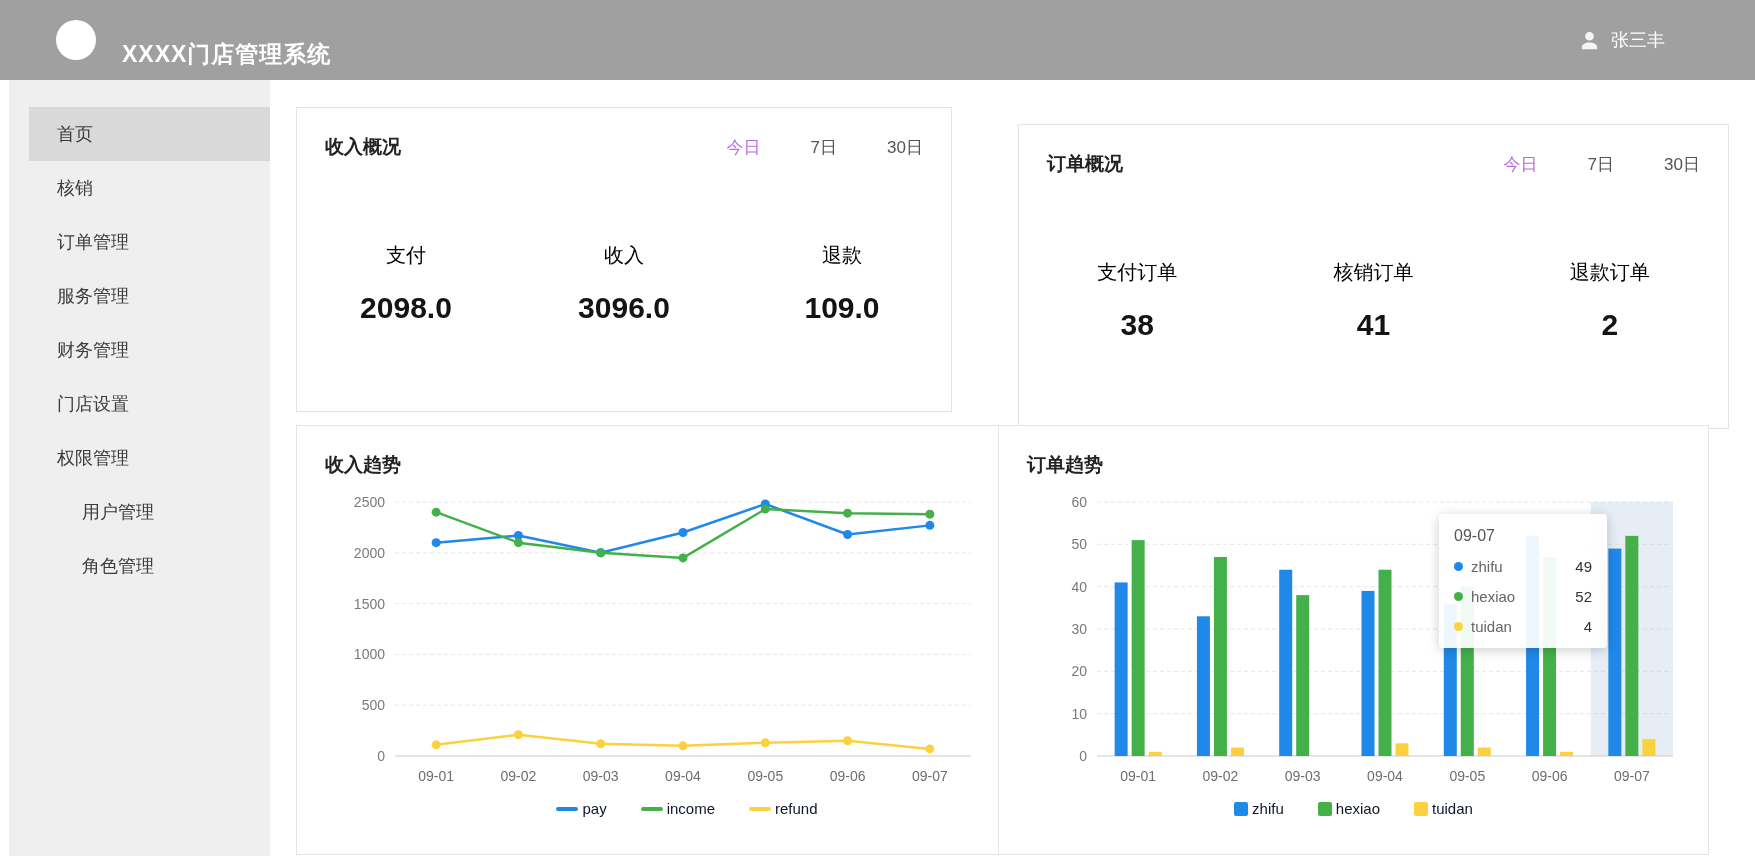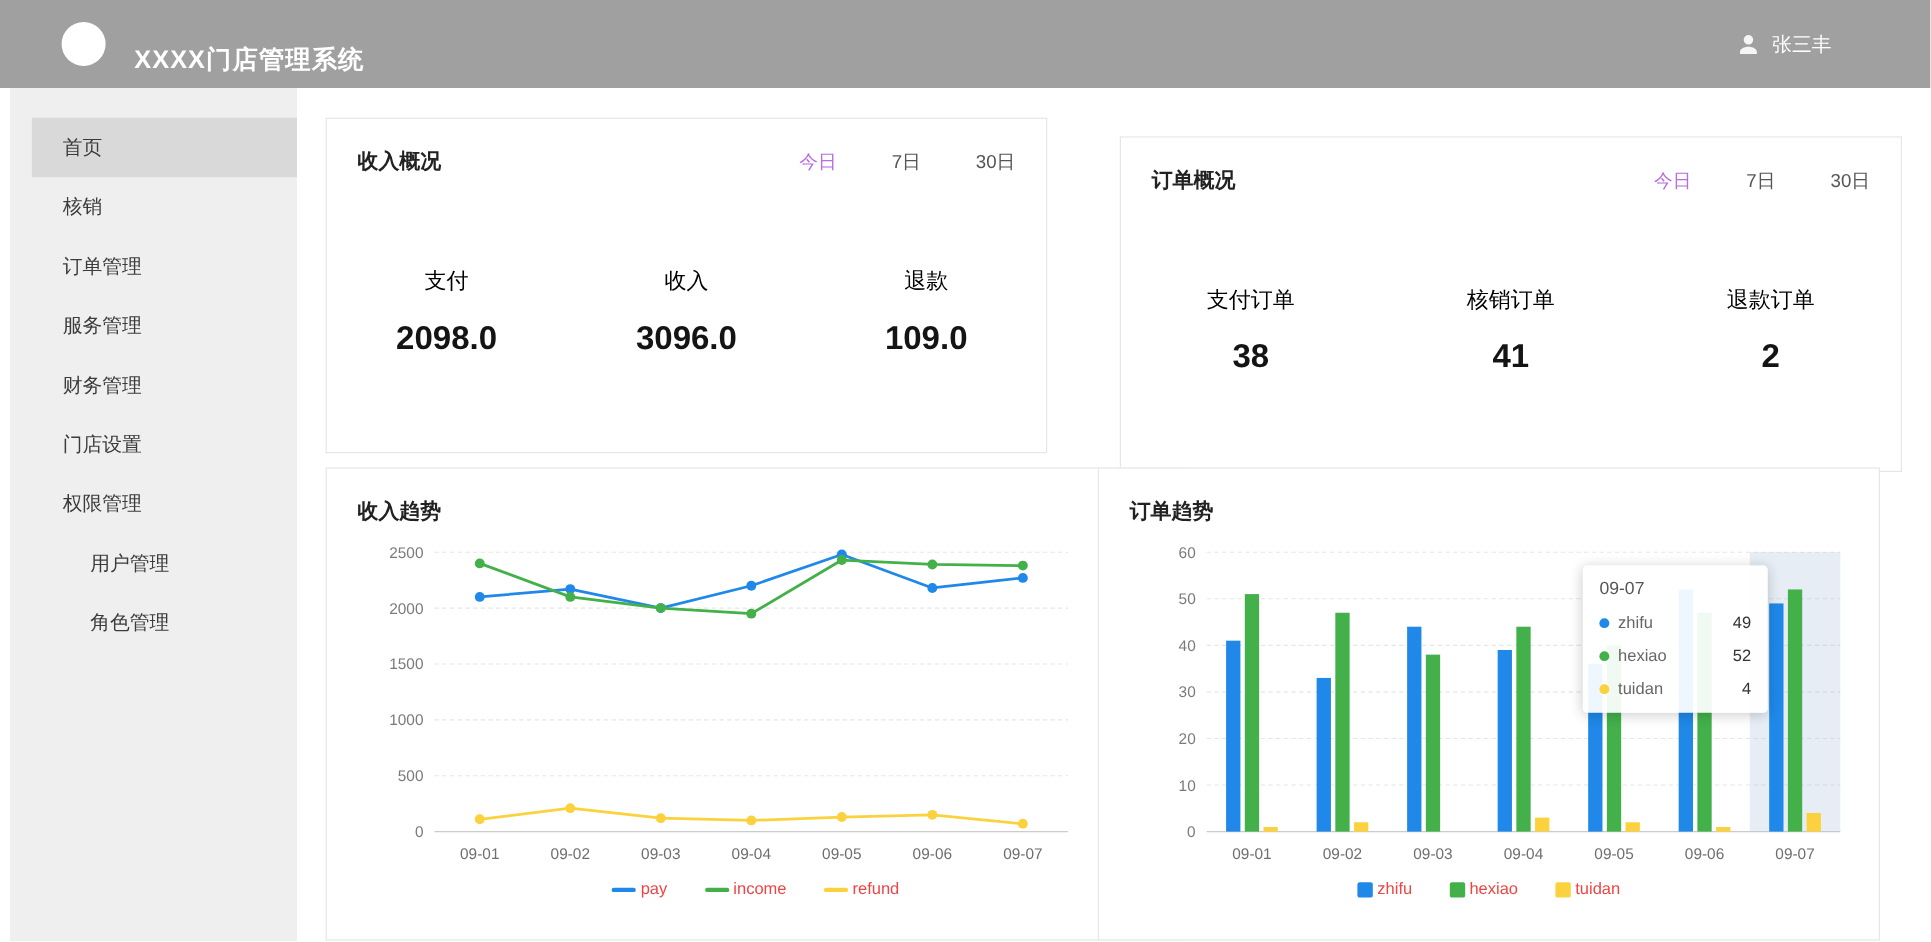--- a/index.html
+++ b/index.html
@@ -63,21 +63,21 @@
   .stats { display: flex; margin-top: 82px; }
   .stat { flex: 1; text-align: center; }
   .stat-label { font-size: 20px; color: #000000; }
   .stat-value { font-size: 30px; font-weight: bold; color: #141414; margin-top: 22px; }
 
   .chart-wrap { position: relative; }
   .chart-svg { display: block; margin: 6px 0 0 26px; }
   svg text { font-family: "Liberation Sans", "DejaVu Sans", sans-serif; }
 
   .legend { display: flex; justify-content: center; gap: 34px; margin-top: 4px; }
-  .legend-item { display: flex; align-items: center; gap: 4px; cursor: pointer; font-size: 15px; color: #ef4444; }
+  .legend-item { display: flex; align-items: center; gap: 4px; cursor: pointer; font-size: 15px; color: #0f172a; }
   .line-marker { width: 22px; height: 4px; border-radius: 2px; display: inline-block; }
   .rect-marker { width: 14px; height: 14px; border-radius: 2px; display: inline-block; }
 
   
   .tooltip {
     position: absolute; left: 440px; top: 88px; width: 168px;
     background: rgba(255,255,255,0.93);
     border-radius: 4px; padding: 13px 15px;
     box-shadow: 0 2px 12px rgba(0,0,0,0.2);
     z-index: 5;

